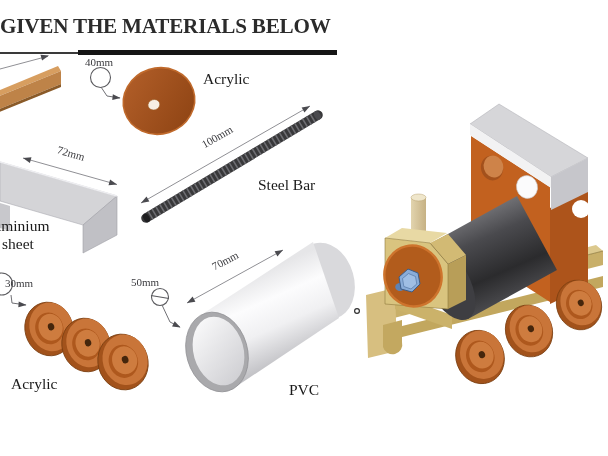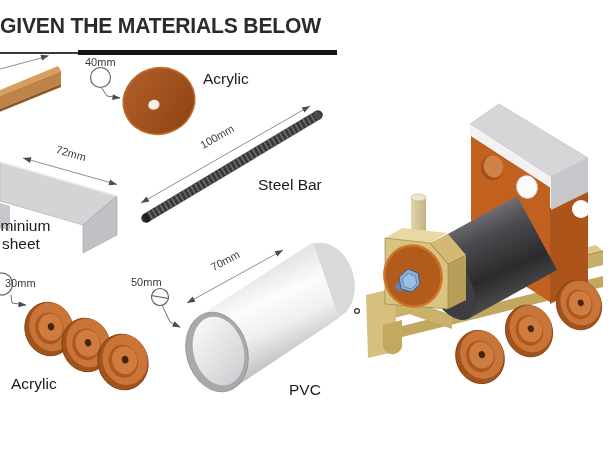--- a/index.html
+++ b/index.html
@@ -1,17 +1,17 @@
 <!DOCTYPE html>
 <html><head>
 <meta charset="utf-8">
 <style>
   html,body{margin:0;padding:0;background:#fff;}
   #stage{position:relative;width:608px;height:429px;background:#ffffff;overflow:hidden;
-         font-family:Liberation Sans, sans-serif;}
+         font-family:Liberation Serif, serif;}
   .title{position:absolute;left:0;top:13px;font-size:22px;font-weight:700;color:#2b2b2b;
          letter-spacing:-0.2px;transform:scaleX(.96);transform-origin:left top;white-space:nowrap;}
   .rule-thin{position:absolute;left:0;top:52px;width:78px;height:2px;background:#3a3a3a;}
   .rule-thick{position:absolute;left:78px;top:50px;width:259px;height:5px;background:#151515;}
   svg{position:absolute;left:0;top:0;}
   text{fill:#3a3a3e;}
   .dim{font-size:11px;fill:#3a3a3e;}
   .mat{font-size:15.5px;fill:#1a1a1a;}
   .dimline{stroke:#909095;stroke-width:1;fill:none;}
   .leader{stroke:#707075;stroke-width:1;fill:none;}

